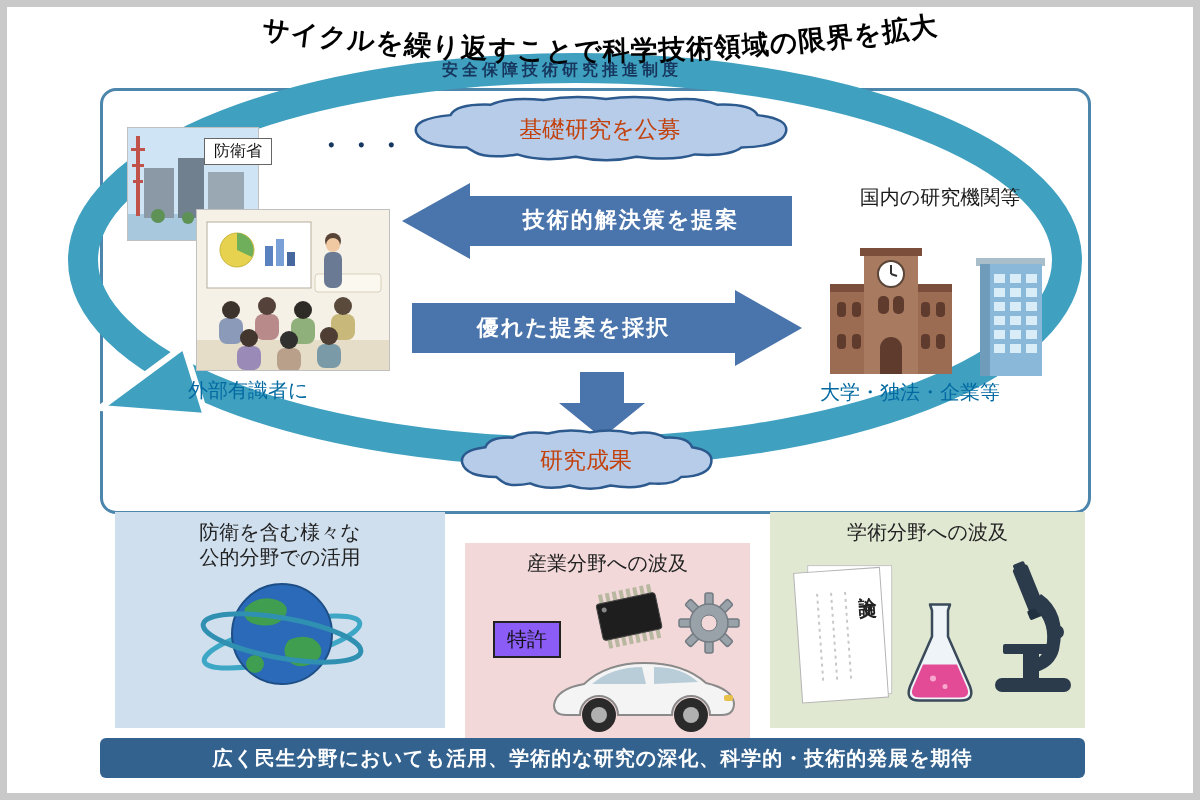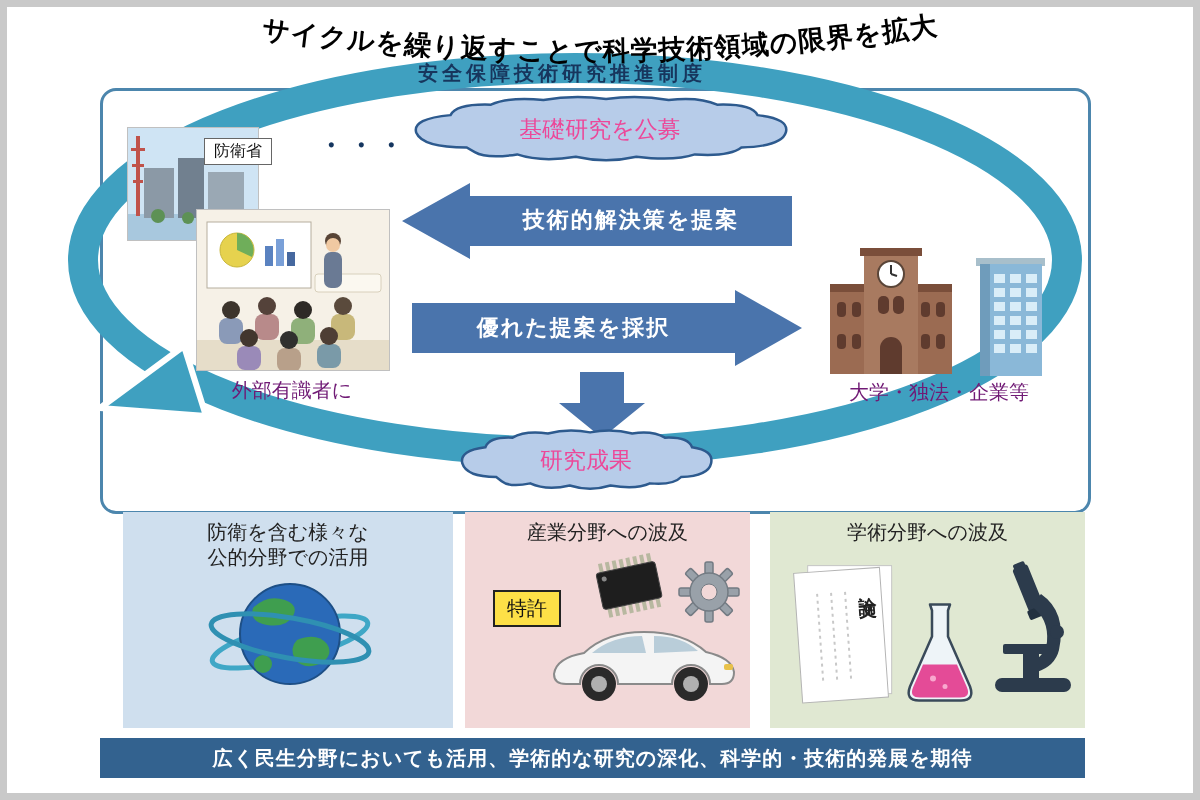--- a/index.html
+++ b/index.html
@@ -23,61 +23,61 @@
     border:3px solid var(--box-border); border-radius:16px; background:#fff; z-index:1;}
   .ring-svg{z-index:2;}
   .ring-ellipse{stroke:var(--cycle-ring);}
   .ring-arrowhead{fill:var(--cycle-ring);}
   .arrows-svg{z-index:3;}
   .block-arrow{fill:var(--arrow-blue);}
 
   .cloud{z-index:4;}
   .cloud-shape{fill:var(--cloud-fill); stroke:var(--cloud-border); stroke-width:2.5;}
   .cloud-label{position:absolute; inset:0; display:flex; align-items:center; justify-content:center;
-    font-size:23px; color:#ec4899; z-index:5;}
+    font-size:23px; color:#c2410c; z-index:5;}
 
   .arc-svg{z-index:6;}
   .arc-text{font-size:27px; font-weight:bold; fill:#000; letter-spacing:1px;}
   .diagram-title{left:0; top:60px; width:1124px; text-align:center; z-index:6;
-    font-size:20px; font-weight:bold; letter-spacing:4px; color:var(--title-navy);}
+    font-size:16px; font-weight:bold; letter-spacing:4px; color:var(--title-navy);}
 
   .dots{left:318px; top:128px; z-index:5; font-size:26px; font-weight:bold;
     letter-spacing:4px; color:#15365f;}
 
   .photo{z-index:4; box-shadow:0 0 0 1px #c0c0c0;}
   .photo2{z-index:5; box-shadow:0 0 0 1px #c0c0c0;}
   .ministry-tag{left:204px; top:138px; z-index:6; background:#fff; border:1.5px solid #666;
     padding:2px 9px; font-size:16px; color:#111;}
 
-  .caption{z-index:6; text-align:center; font-size:20px; line-height:1.2; color:#701a75;}
+  .caption{z-index:6; font-size:20px; line-height:1.2; color:#0369a1;}
   .cap-left{left:188px; top:378px; width:208px;}
   .label-right{left:828px; top:184px; width:224px; text-align:center; font-size:20px; z-index:4;}
   .cap-right{left:820px; top:380px; width:238px;}
 
   .arrow-label{z-index:4; display:flex; align-items:center; justify-content:center;
     color:#fff; font-weight:bold; font-size:22px; letter-spacing:2px;}
   .arrow-label-propose{left:470px; top:194px; width:322px; height:52px;}
   .arrow-label-adopt{left:412px; top:302px; width:323px; height:52px;}
 
   .uni-svg{left:830px; top:234px; z-index:4;}
 
   .panel{top:512px; height:216px; z-index:3;}
-  .panel-public{left:123px; width:330px; background:var(--panel-public-bg);}
-  .panel-industry{left:465px; width:285px; background:var(--panel-industry-bg);}
+  .panel-public{left:115px; width:330px; background:var(--panel-public-bg);}
+  .panel-industry{left:465px; width:285px; background:var(--panel-industry-bg);margin-top:31px;}
   .panel-academic{left:770px; width:315px; background:var(--panel-academic-bg);}
   .panel-title{position:absolute; left:0; top:8px; width:100%; text-align:center;
     font-size:20px; line-height:1.25; color:#222;}
-  .patent-tag{position:absolute; left:28px; top:78px; background:#fde047; border:2px solid #222;
+  .patent-tag{position:absolute; left:28px; top:78px; background:#8b5cf6; border:2px solid #222;
     padding:3px 12px; font-size:20px; color:#111;}
   .paper-tag{position:absolute; left:84px; top:70px; writing-mode:vertical-rl;
     font-size:18px; font-weight:bold; letter-spacing:3px; color:#222; transform:rotate(-4deg);}
 
   .footer-bar{left:100px; top:738px; width:985px; height:40px; background:var(--footer-bg);
     z-index:3; display:flex; align-items:center; justify-content:center;
-    color:var(--footer-text); font-weight:bold; font-size:20px; letter-spacing:1px;}
+    color:var(--footer-text); font-weight:bold; font-size:20px; letter-spacing:1px;border-radius:6px;}
 </style>
 </head>
 <body>
 
 <div class="page">
 
   <div class="abs main-box"></div>
 
   <svg class="layer ring-svg" width="1200" height="800" viewBox="0 0 1200 800">
     <ellipse class="ring-ellipse" cx="575" cy="260" rx="492" ry="192" fill="none" stroke-width="30"></ellipse>
@@ -161,20 +161,21 @@
     </g>
   </svg>
 
   <div class="abs caption cap-left">
     <div>外部有識者に</div>
   </div>
 
   <div class="abs arrow-label arrow-label-propose">技術的解決策を提案</div>
   <div class="abs arrow-label arrow-label-adopt">優れた提案を採択</div>
 
+  <div class="abs label-right">国内の研究機関等</div>
 
   <svg class="abs uni-svg" width="215" height="142" viewBox="0 0 215 142">
     <g>
       <rect x="0" y="56" width="38" height="84" fill="#9b6b52"></rect>
       <rect x="84" y="56" width="38" height="84" fill="#9b6b52"></rect>
       <rect x="0" y="50" width="38" height="8" fill="#7a4e3a"></rect>
       <rect x="84" y="50" width="38" height="8" fill="#7a4e3a"></rect>
       <rect x="34" y="20" width="54" height="120" fill="#a87a60"></rect>
       <rect x="30" y="14" width="62" height="8" fill="#7a4e3a"></rect>
       <circle cx="61" cy="40" r="13" fill="#ffffff" stroke="#5a4538" stroke-width="2"></circle>

